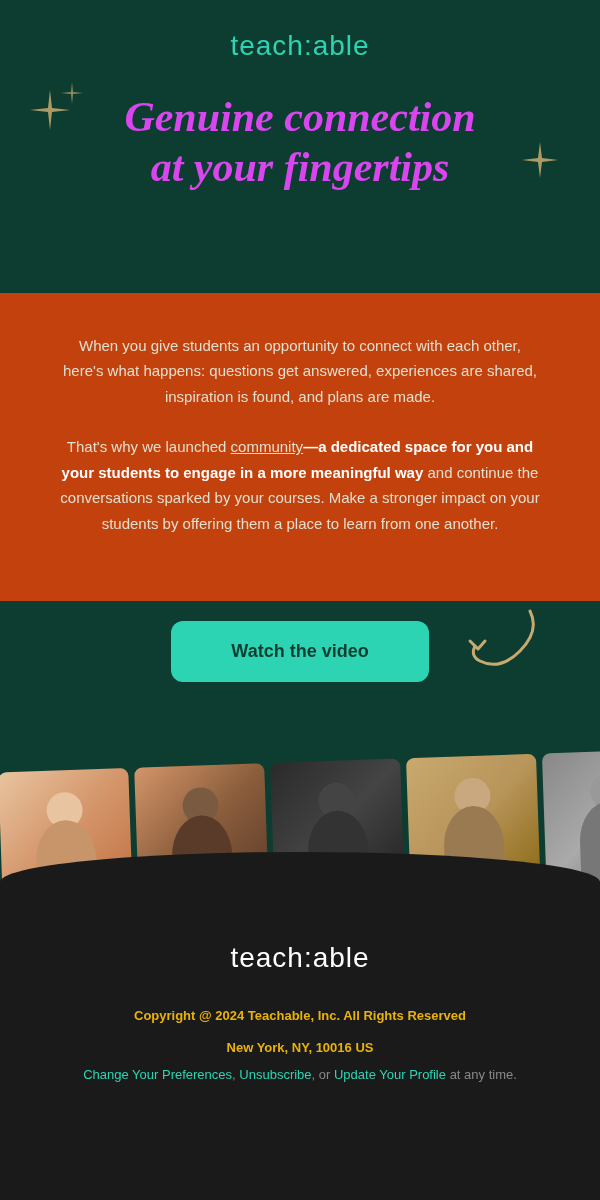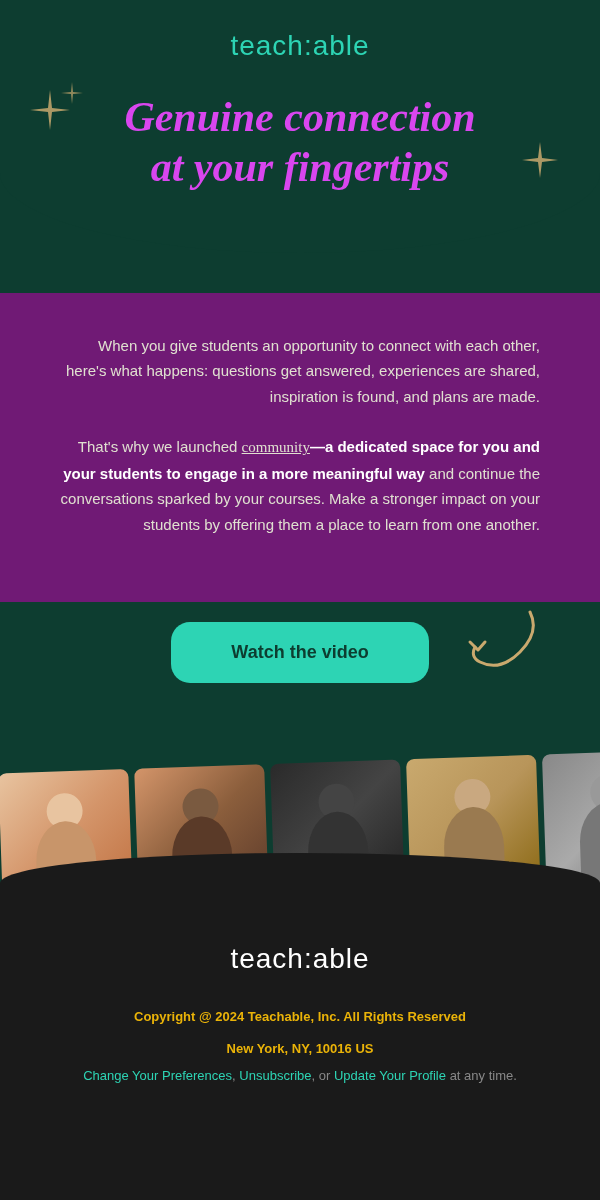--- a/index.html
+++ b/index.html
@@ -61,37 +61,36 @@
       font-size: 42px;
       font-weight: 700;
       color: #d946ef;
       line-height: 1.2;
       font-style: italic;
       padding: 0 20px;
     }
 
     
     .body-section {
-      background: #701a75;
+      background: #c2410c;
       padding: 40px 60px;
-      text-align: right;
+      text-align: center;
     }
 
     .body-text {
       font-size: 15px;
       line-height: 1.7;
       color: #e0e0d0;
       margin-bottom: 25px;
       font-family: Arial, sans-serif;
     }
 
     .body-text a {
       color: #e0e0d0;
       text-decoration: underline;
-      font-family: Liberation Serif, serif;
     }
 
     .body-text strong {
       color: #fff;
       font-weight: 700;
     }
 
     .body-text .community-link {
       text-decoration: underline;
     }
@@ -102,21 +101,21 @@
       padding: 20px 60px 60px;
       text-align: center;
       position: relative;
     }
 
     .cta-button {
       display: inline-block;
       background: #2dd4b4;
       color: #0d3d30;
       padding: 20px 60px;
-      border-radius: 19px;
+      border-radius: 12px;
       font-size: 18px;
       font-family: Arial, sans-serif;
       font-weight: 600;
       cursor: pointer;
       border: none;
       text-decoration: none;
     }
 
     
     .photos-strip {

